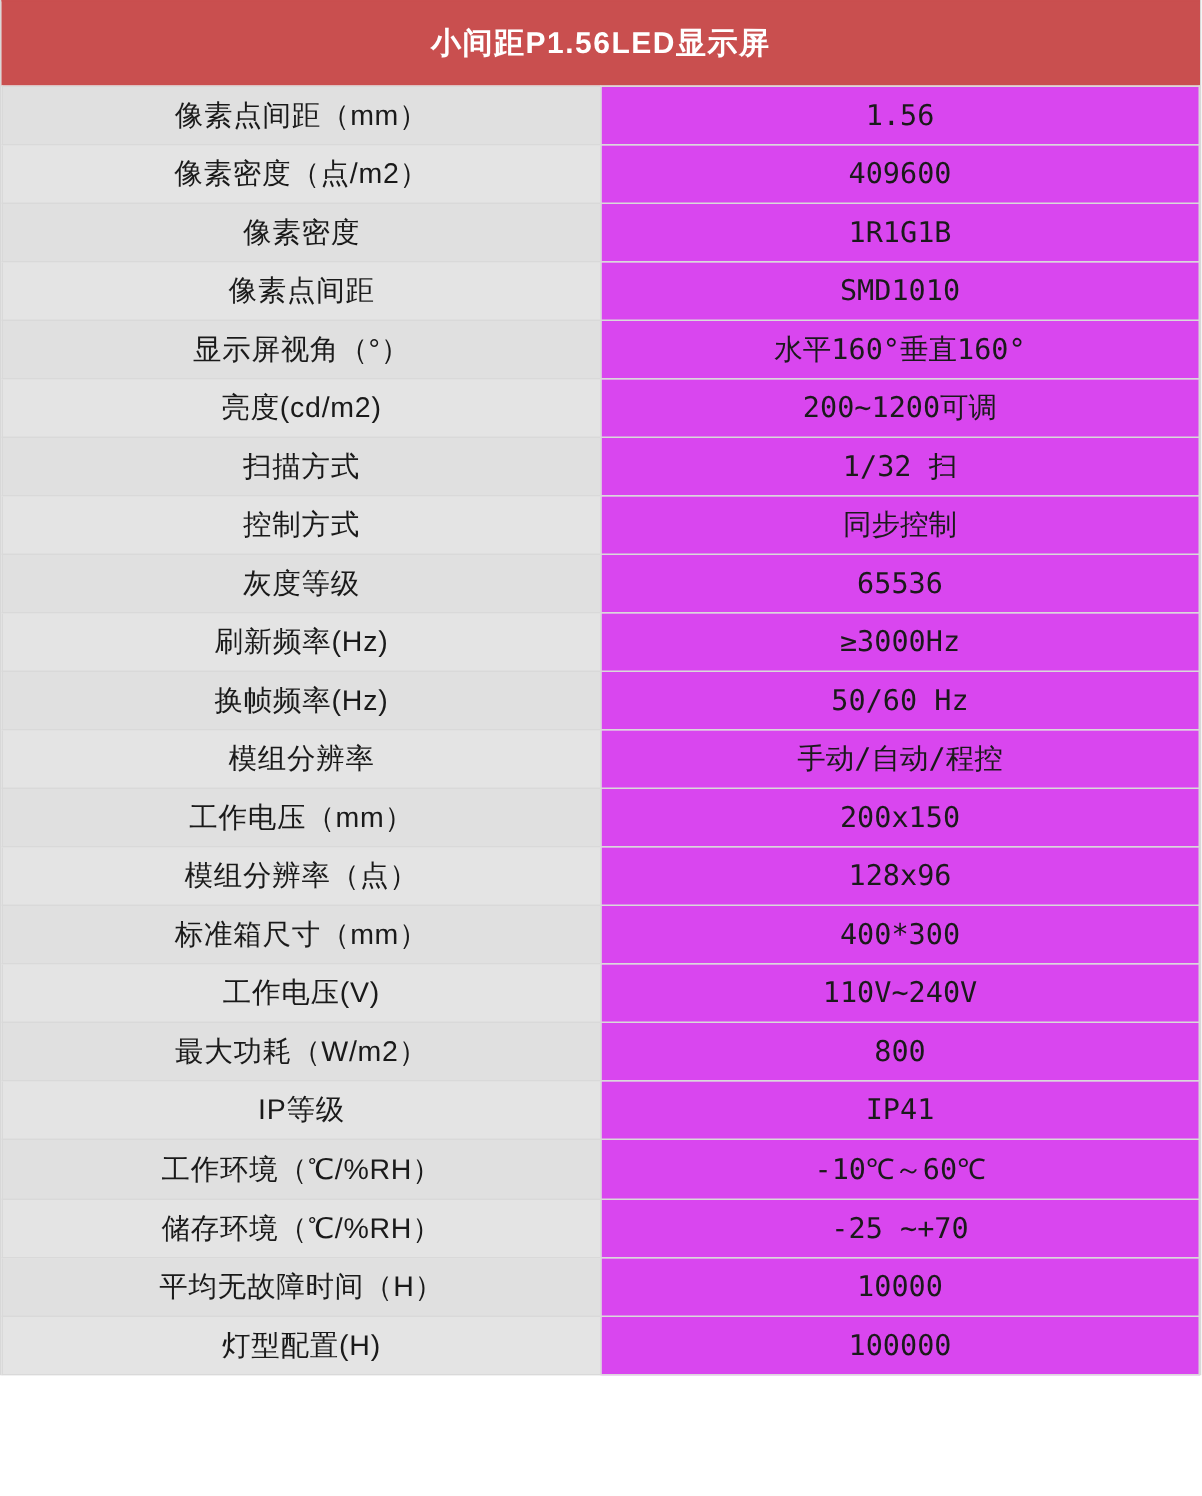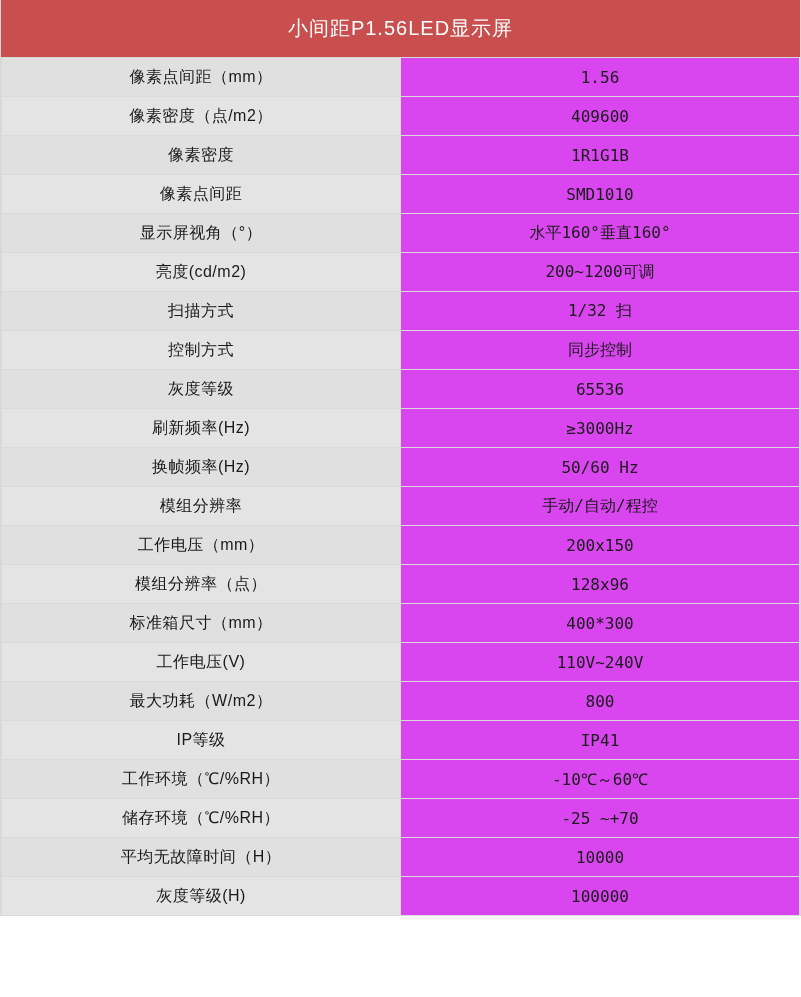--- a/index.html
+++ b/index.html
@@ -15,37 +15,37 @@
     width: 801px;
     box-sizing: border-box;
     border: 1px solid #d8d8d8;
     border-top: none;
     border-bottom: none;
   }
   .sheet-title {
     background: #c94f4f;
     color: #ffffff;
     font-size: 20px;
-    font-weight: normal;
+    font-weight: bold;
     text-align: center;
     letter-spacing: 1px;
     padding: 14px 0 15px 0;
     border-top: 1px solid #c94f4f;
   }
   table.spec-table {
     width: 100%;
     border-collapse: collapse;
     table-layout: fixed;
   }
   table.spec-table tr {
     height: 39px;
   }
   table.spec-table td {
     border: 1px solid #d9d9d9;
-    font-size: 16px;
+    font-size: 19px;
     color: #1a1a1a;
     text-align: center;
     vertical-align: middle;
     padding: 6px 4px;
   }
   td.param-name {
     width: 50%;
     background: #e0e0e0;
     font-weight: normal;
     letter-spacing: 0.5px;
@@ -145,18 +145,18 @@
       </tr>
       <tr>
         <td class="param-name">储存环境（℃/%RH）</td>
         <td class="param-value">-25 ~+70</td>
       </tr>
       <tr>
         <td class="param-name">平均无故障时间（H）</td>
         <td class="param-value">10000</td>
       </tr>
       <tr>
-        <td class="param-name">灰度等级(H)</td>
+        <td class="param-name">灯型配置(H)</td>
         <td class="param-value">100000</td>
       </tr>
     </tbody>
   </table>
 </div>
 
 </body></html>

